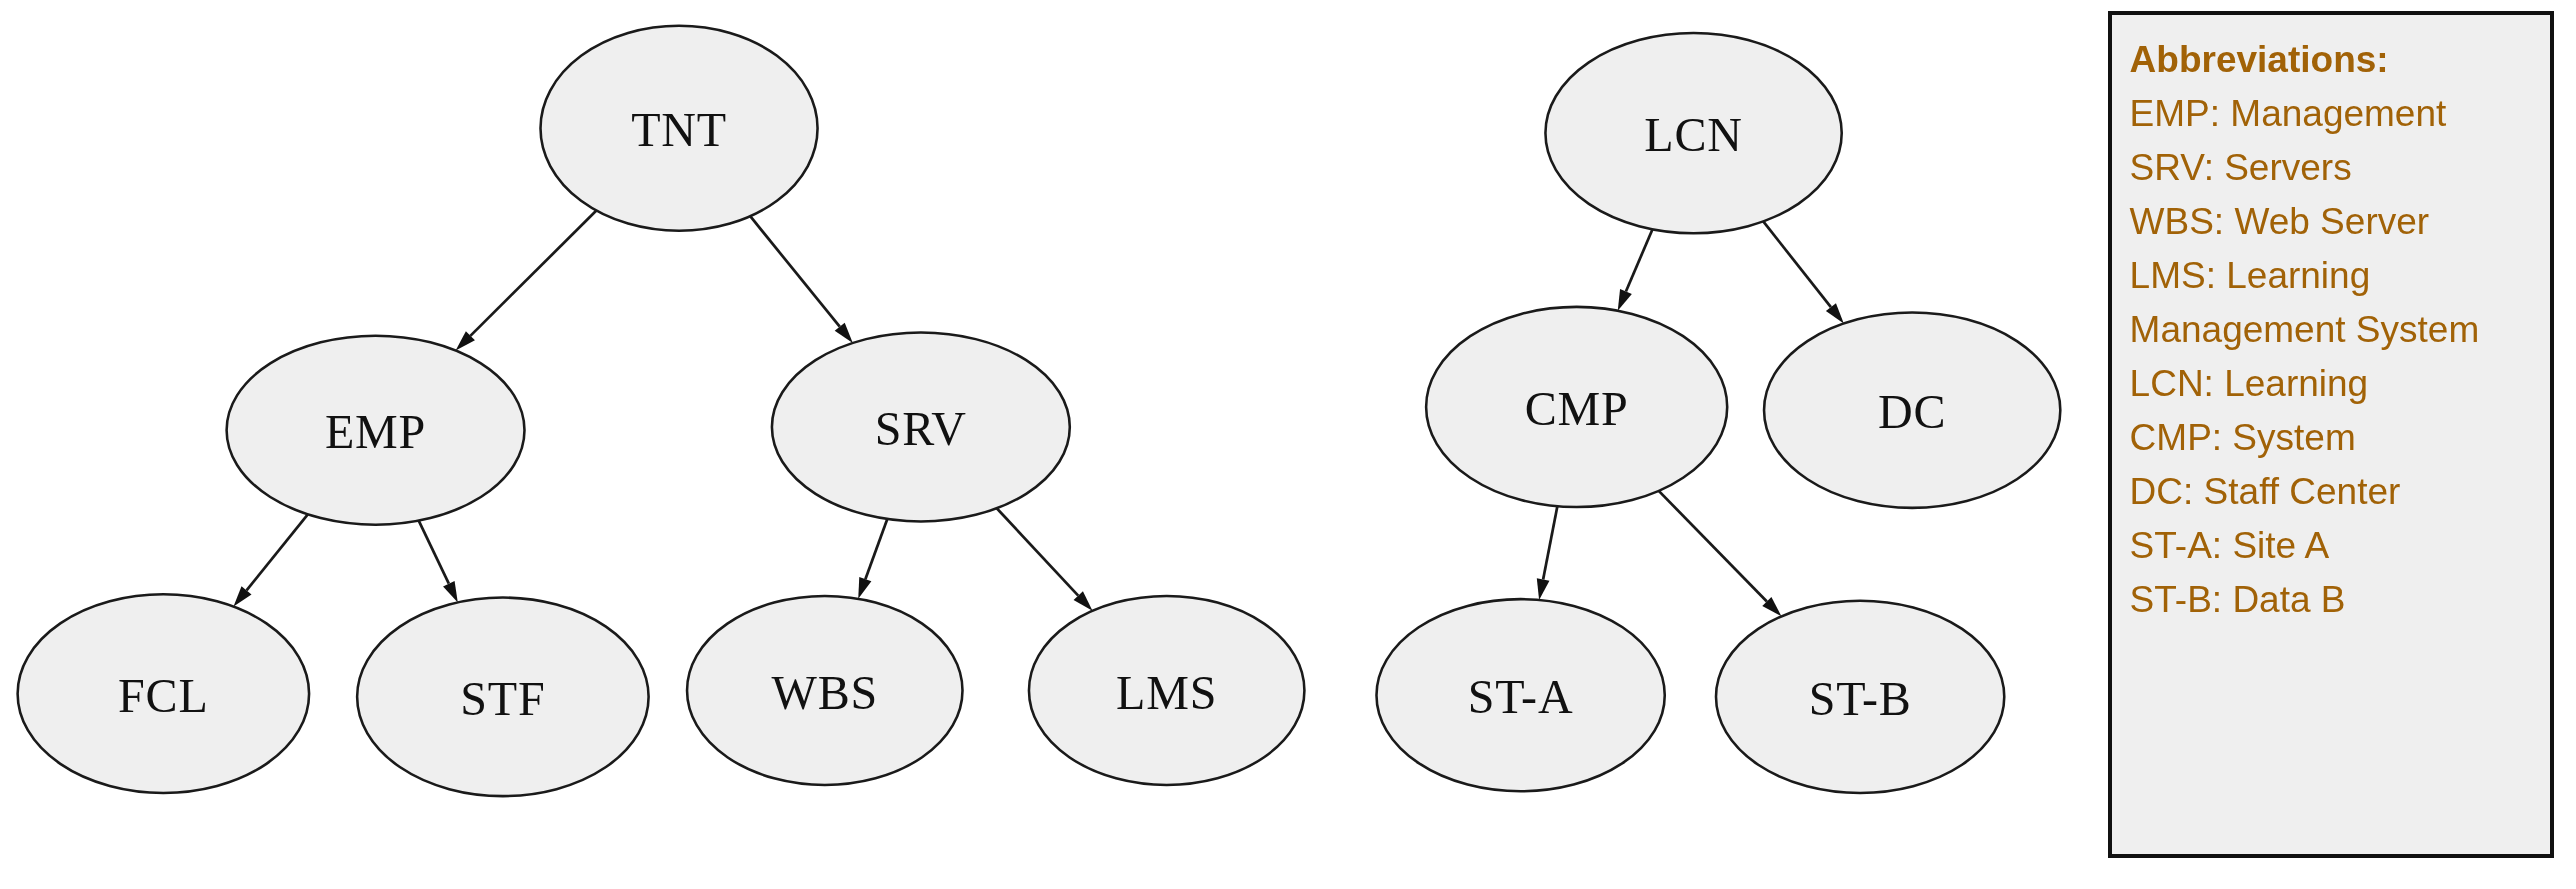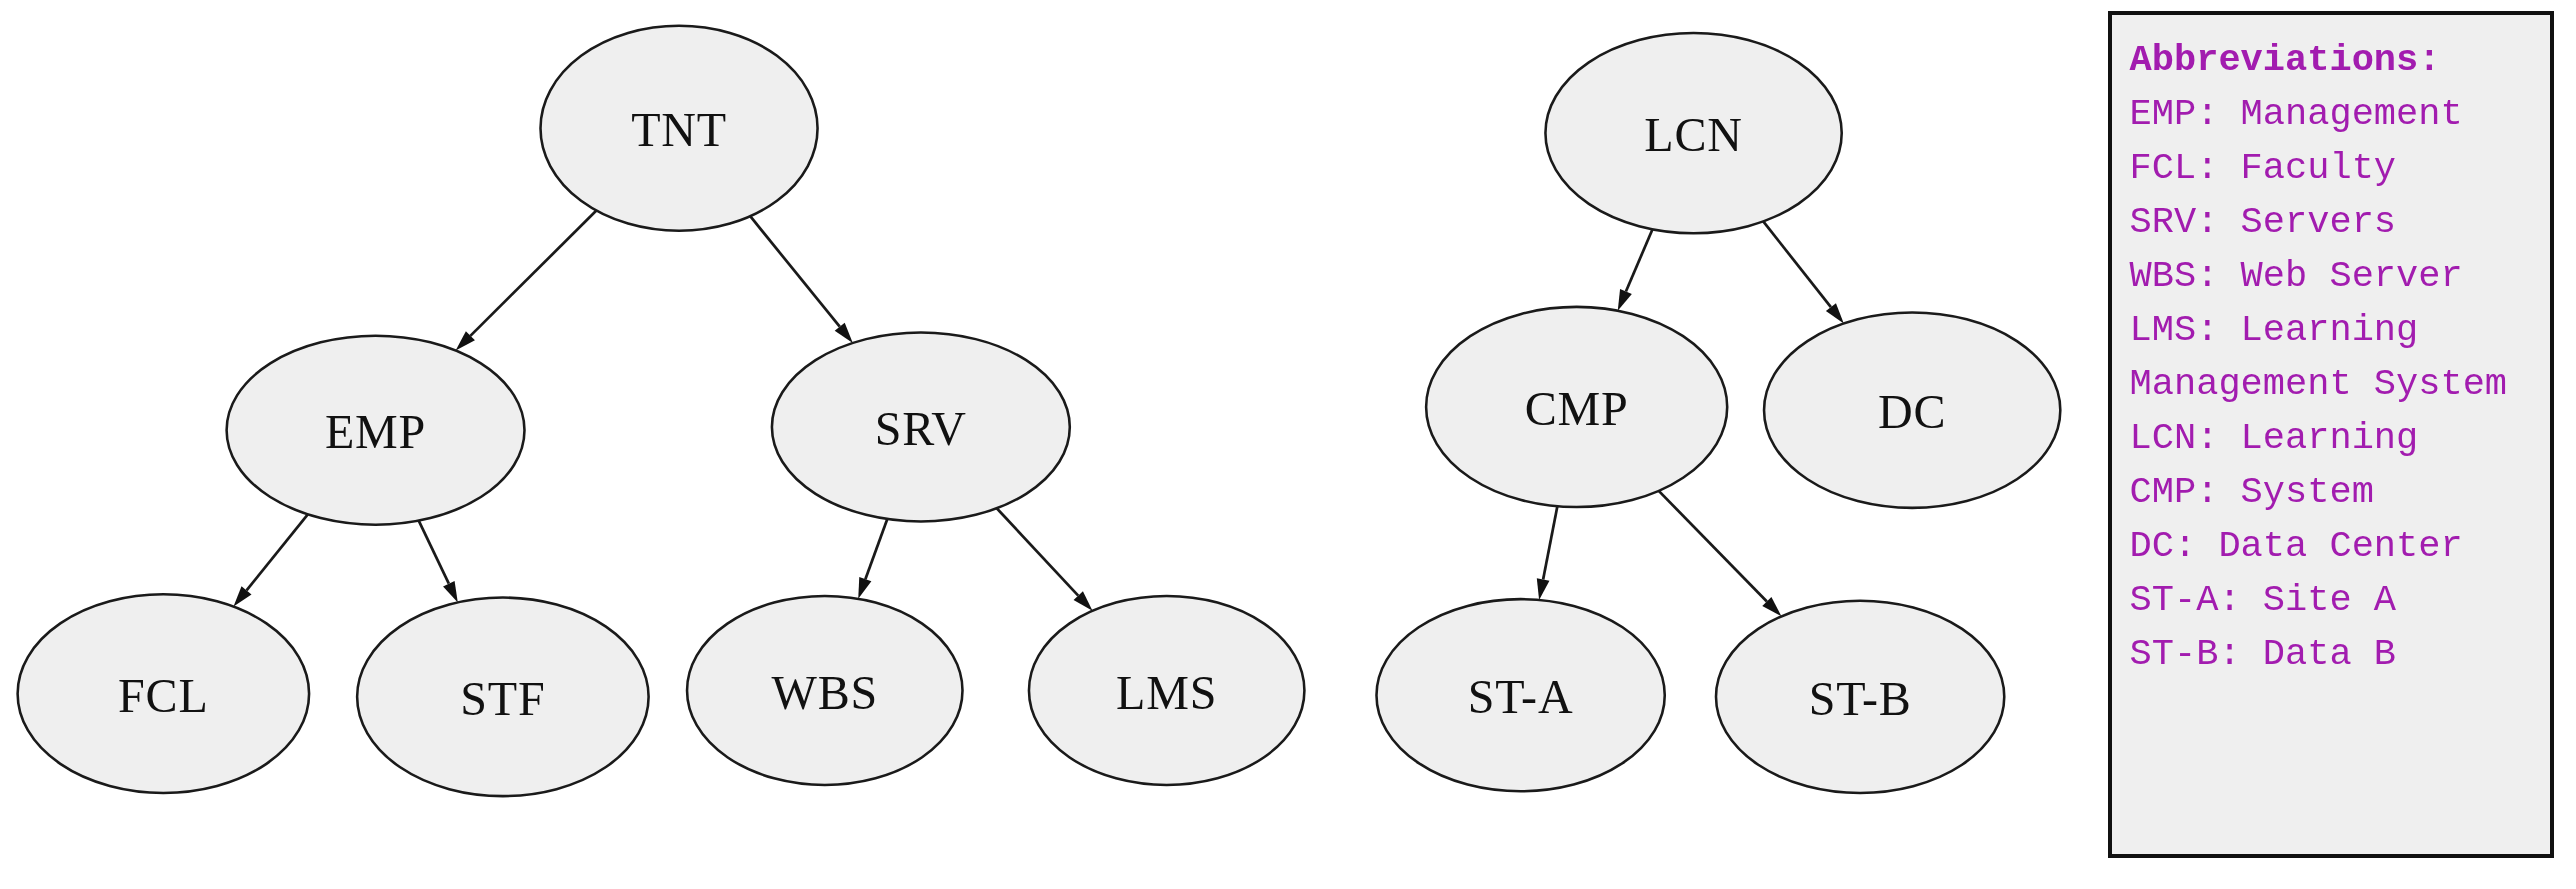--- a/index.html
+++ b/index.html
@@ -67,24 +67,24 @@
     background: #efefef;
     border: 4px solid #111111;
   }
   #legend-list {
     position: absolute;
     left: 17.6px;
     top: 17.6px;
     right: 6.4px;
   }
   .legend-line {
-    font-family: Liberation Mono, monospace;
+    font-family: Liberation Sans, sans-serif;
     font-size: 37px;
     line-height: 54px;
-    color: #a21caf;
+    color: #a16207;
     white-space: nowrap;
   }
   .legend-line.legend-heading {
     font-weight: bold;
   }
 </style>
 </head>
 <body>
 
 <div id="diagram-root">
@@ -160,26 +160,25 @@
           <ellipse class="node-ellipse" cx="2323" cy="870" rx="180" ry="120"></ellipse>
           <text class="node-label" x="2323" y="872">ST-B</text>
         </g>
       </g>
   </svg>
 
   <div id="legend-panel">
     <div id="legend-list">
         <div class="legend-line legend-heading">Abbreviations:</div>
         <div class="legend-line">EMP: Management</div>
-        <div class="legend-line">FCL: Faculty</div>
         <div class="legend-line">SRV: Servers</div>
         <div class="legend-line">WBS: Web Server</div>
         <div class="legend-line">LMS: Learning</div>
         <div class="legend-line">Management System</div>
         <div class="legend-line">LCN: Learning</div>
         <div class="legend-line">CMP: System</div>
-        <div class="legend-line">DC: Data Center</div>
+        <div class="legend-line">DC: Staff Center</div>
         <div class="legend-line">ST-A: Site A</div>
         <div class="legend-line">ST-B: Data B</div>
       </div>
   </div>
 </div>
 
 
 </body></html>

